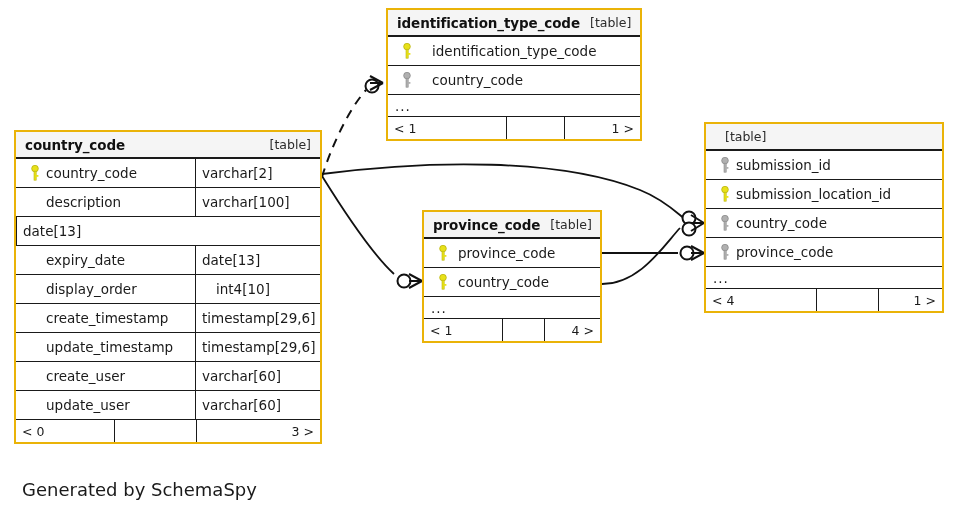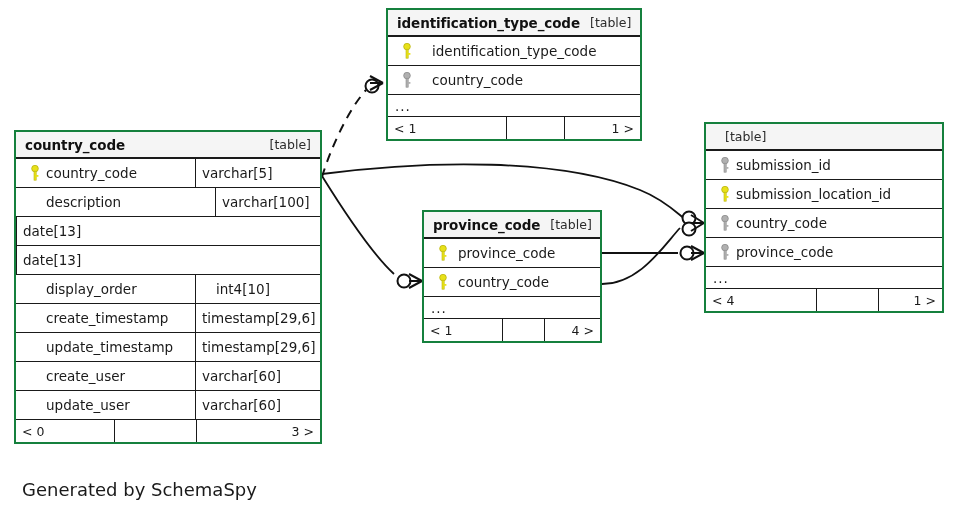--- a/index.html
+++ b/index.html
@@ -24,21 +24,21 @@
     position: absolute;
     left: 0; top: 0;
     width: 959px;
     height: 509px;
     pointer-events: none;
     z-index: 1;
   }
   .table-node {
     position: absolute;
     box-sizing: border-box;
-    border: 2px solid #15803d;
+    border: 2px solid #eab308;
     background: #ffffff;
     z-index: 5;
   }
   .tbl-header {
     box-sizing: border-box;
     display: flex;
     align-items: center;
     justify-content: space-between;
     background: #f5f5f5;
     border-bottom: 2px solid #1a1a1a;
@@ -178,36 +178,40 @@
       <div class="cell-name">
         <span class="keyslot">
           <svg width="10" height="17" viewBox="0 0 10 17">
               <circle cx="5" cy="3.6" r="3.3" fill="#e8e119" stroke="#b9b40f" stroke-width="0.8"></circle>
               <rect x="4" y="6.2" width="2.2" height="9" fill="#e8e119" stroke="#b9b40f" stroke-width="0.6"></rect>
               <rect x="6" y="10" width="2.4" height="1.8" fill="#e8e119"></rect>
             </svg>
         </span>
         <span>country_code</span>
       </div>
-      <div class="cell-type" style="width:125px;">varchar[5]</div>
+      <div class="cell-type" style="width:125px;">varchar[2]</div>
     </div>
 
     <div class="tbl-row">
       <div class="cell-name">
         <span class="keyslot"></span>
         <span>description</span>
       </div>
-      <div class="cell-type" style="width:105px;">varchar[100]</div>
+      <div class="cell-type" style="width:125px;">varchar[100]</div>
     </div>
 
     <div class="tbl-row">
       <div class="cell-type" style="width:125px;">date[13]</div>
     </div>
 
     <div class="tbl-row">
+      <div class="cell-name">
+        <span class="keyslot"></span>
+        <span>expiry_date</span>
+      </div>
       <div class="cell-type" style="width:125px;">date[13]</div>
     </div>
 
     <div class="tbl-row">
       <div class="cell-name">
         <span class="keyslot"></span>
         <span>display_order</span>
       </div>
       <div class="cell-type" style="width:125px;padding-left:20px;">int4[10]</div>
     </div>

